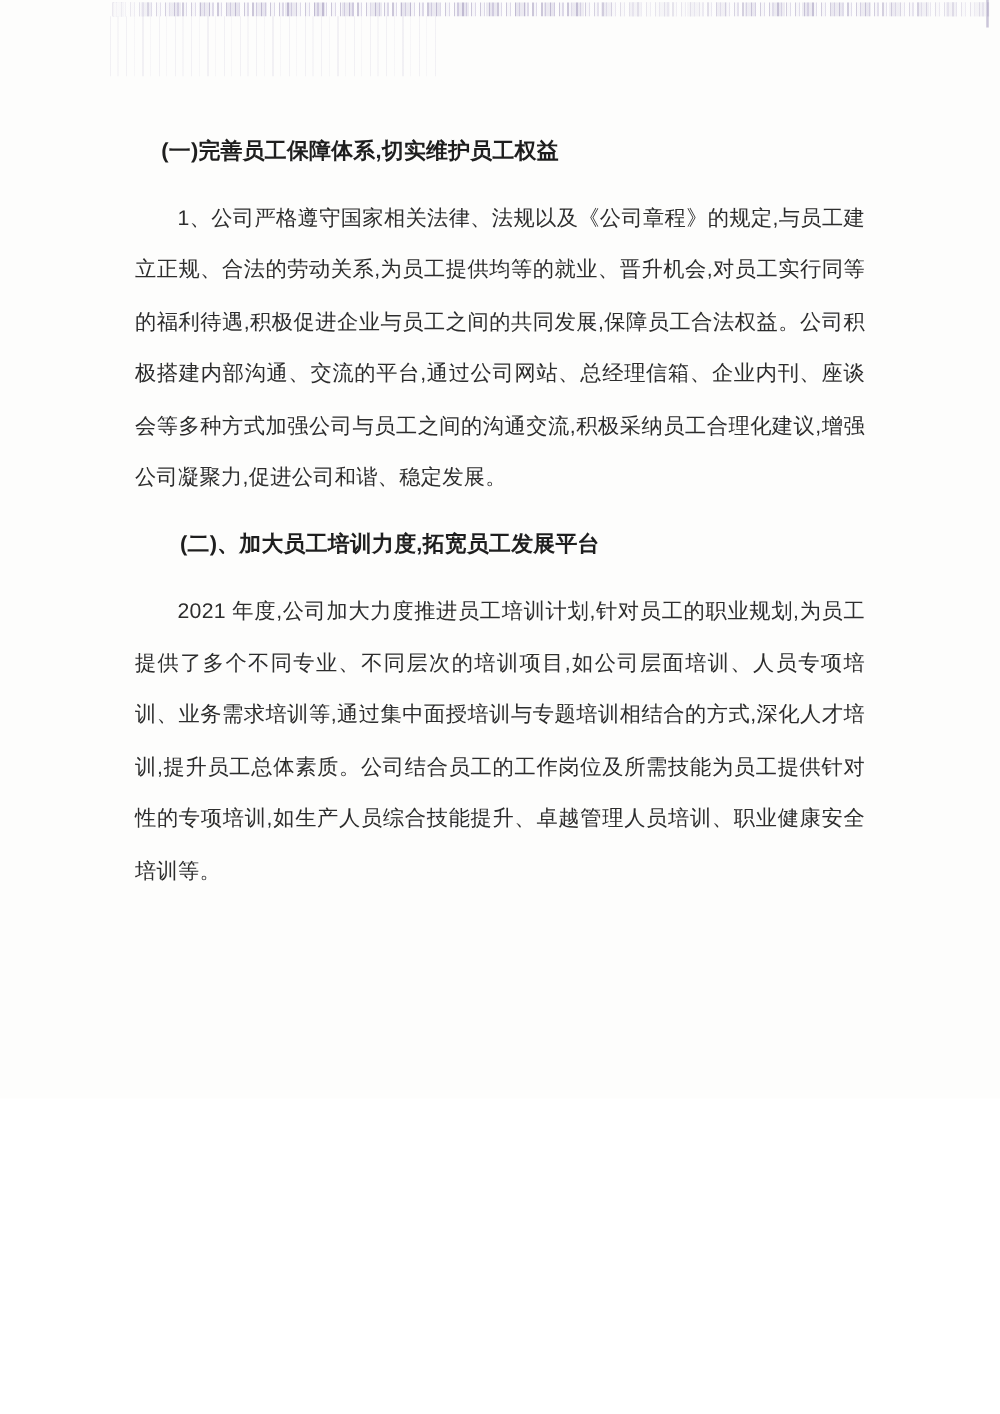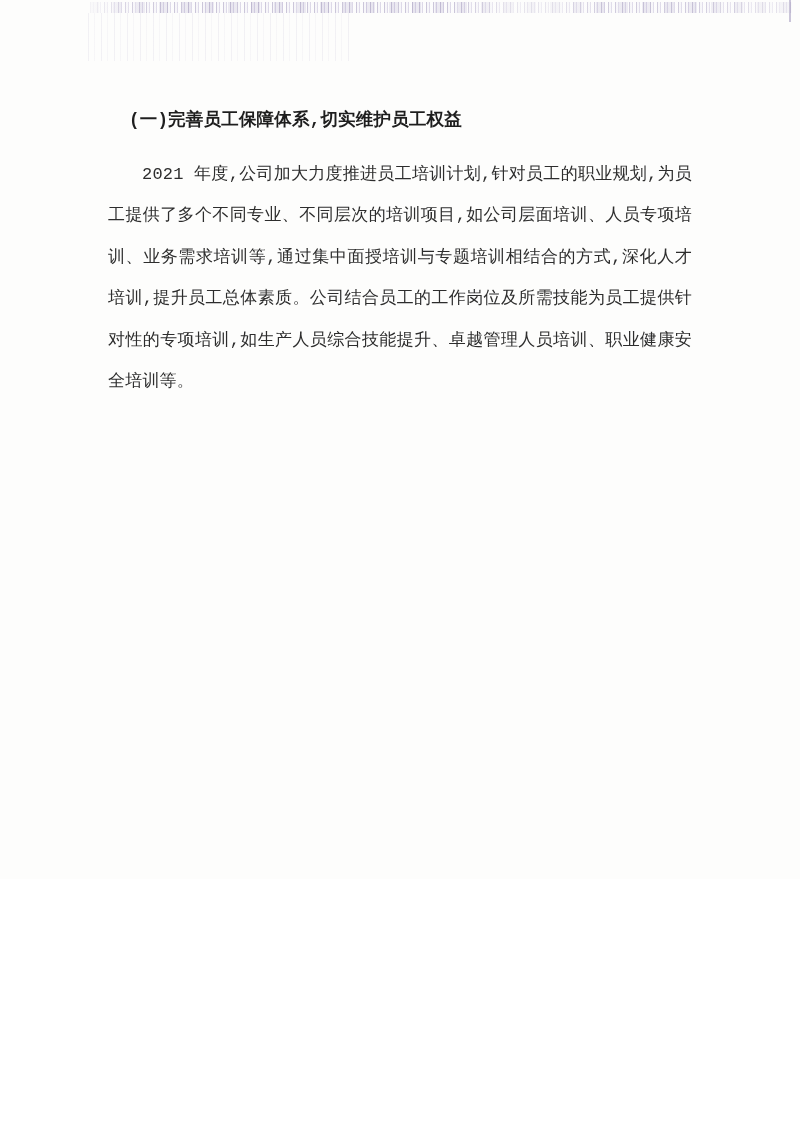--- a/index.html
+++ b/index.html
@@ -7,21 +7,21 @@
     padding: 0;
     background: #ffffff;
   }
   .page {
     position: relative;
     width: 800px;
     height: 879px;
     margin: 0 auto;
     background: #fdfdfc;
     overflow: hidden;
-    font-family: Liberation Mono, monospace;
+    font-family: Liberation Sans, sans-serif;
   }
 
   
   .scan-band-top {
     position: absolute;
     left: 90px;
     top: 2px;
     width: 702px;
     height: 11px;
     background:
@@ -108,22 +108,24 @@
 <div class="page">
 
   <div class="scan-band-top"></div>
   <div class="scan-streaks-left"></div>
   <div class="scan-edge-right"></div>
 
   <div class="content">
 
     <h2 class="heading h-first">(一)完善员工保障体系,切实维护员工权益</h2>
 
+    <p class="para">1、公司严格遵守国家相关法律、法规以及《公司章程》的规定,与员工建立正规、合法的劳动关系,为员工提供均等的就业、晋升机会,对员工实行同等的福利待遇,积极促进企业与员工之间的共同发展,保障员工合法权益。公司积极搭建内部沟通、交流的平台,通过公司网站、总经理信箱、企业内刊、座谈会等多种方式加强公司与员工之间的沟通交流,积极采纳员工合理化建议,增强公司凝聚力,促进公司和谐、稳定发展。</p>
 
 
+    <h2 class="heading h-second">(二)、加大员工培训力度,拓宽员工发展平台</h2>
 
     <p class="para">2021 年度,公司加大力度推进员工培训计划,针对员工的职业规划,为员工提供了多个不同专业、不同层次的培训项目,如公司层面培训、人员专项培训、业务需求培训等,通过集中面授培训与专题培训相结合的方式,深化人才培训,提升员工总体素质。公司结合员工的工作岗位及所需技能为员工提供针对性的专项培训,如生产人员综合技能提升、卓越管理人员培训、职业健康安全培训等。</p>
 
   </div>
 
   <div class="scan-bottom-line"></div>
 
 </div>
 
 </body></html>

